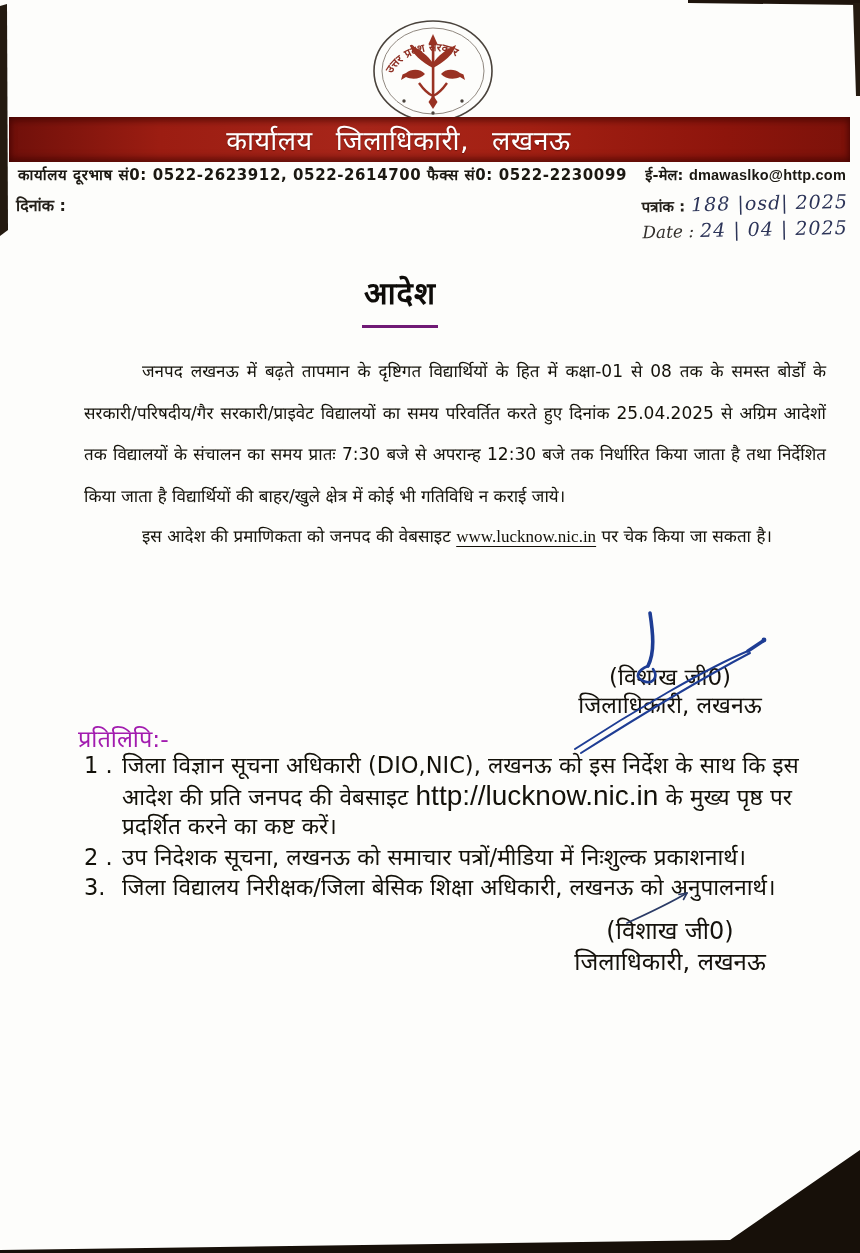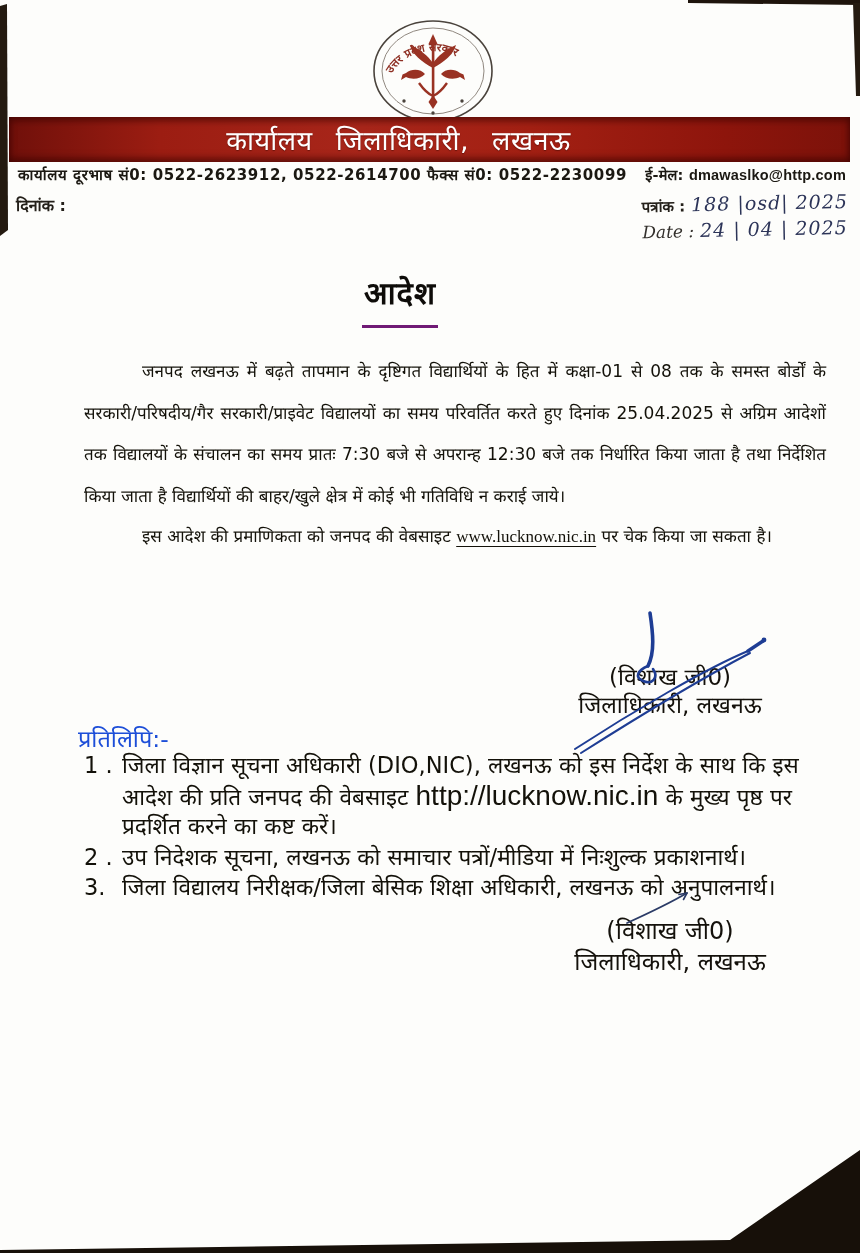--- a/index.html
+++ b/index.html
@@ -54,21 +54,21 @@
     color:#131109;
   }
   .para1{ top:351px; }
   .para2{ top:516px; }
   .weblink{ text-decoration:underline; text-underline-offset:4px; font-family:"Liberation Serif",serif; }
   
   .sigblock{ position:absolute; text-align:center; color:#14110b; }
   .sig1{ left:545px; top:663px; width:250px; font-size:23px; line-height:28px; }
   .sig2{ left:540px; top:916px; width:260px; font-size:24px; line-height:31px; }
   
-  .copies-label{ position:absolute; left:78px; top:722px; font-size:23.5px; color:#1d4ed8; }
+  .copies-label{ position:absolute; left:78px; top:722px; font-size:23.5px; color:#a21caf; }
   .copies{ position:absolute; left:84px; top:751px; width:752px; font-size:22.5px; line-height:29.5px; color:#131109; }
   .copy-item{ display:flex; margin-bottom:1px; }
   .copy-no{ flex:0 0 38px; }
   .copy-text{ flex:1; }
   .latin{ font-family:"Liberation Sans",sans-serif; font-size:28px; }
   
   .page-indicator{
     position:absolute; left:767px; top:1213px; font-family:"Liberation Sans",sans-serif;
     font-size:32px; color:#b6b1ab; letter-spacing:3px;
   }

